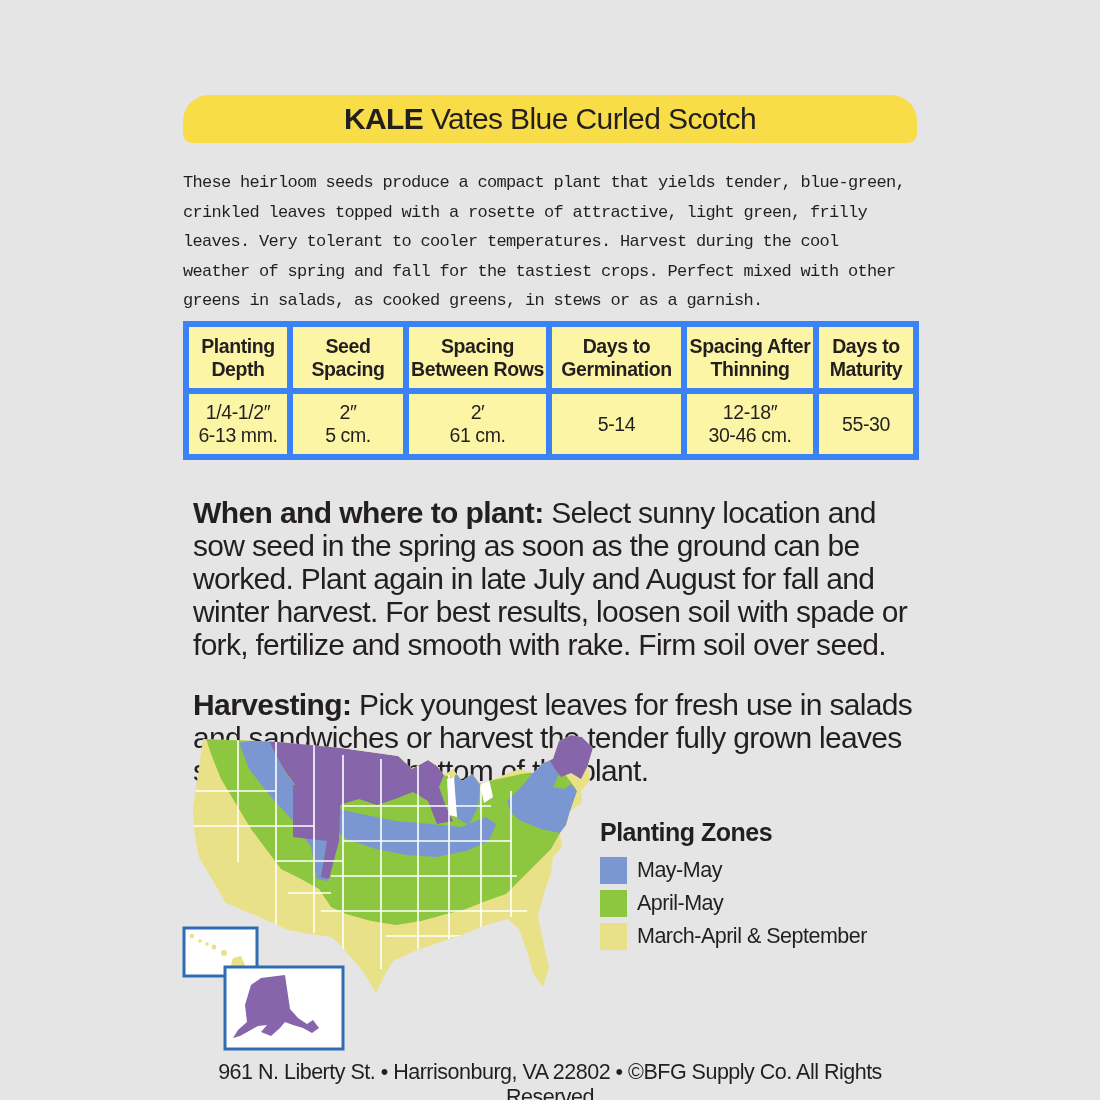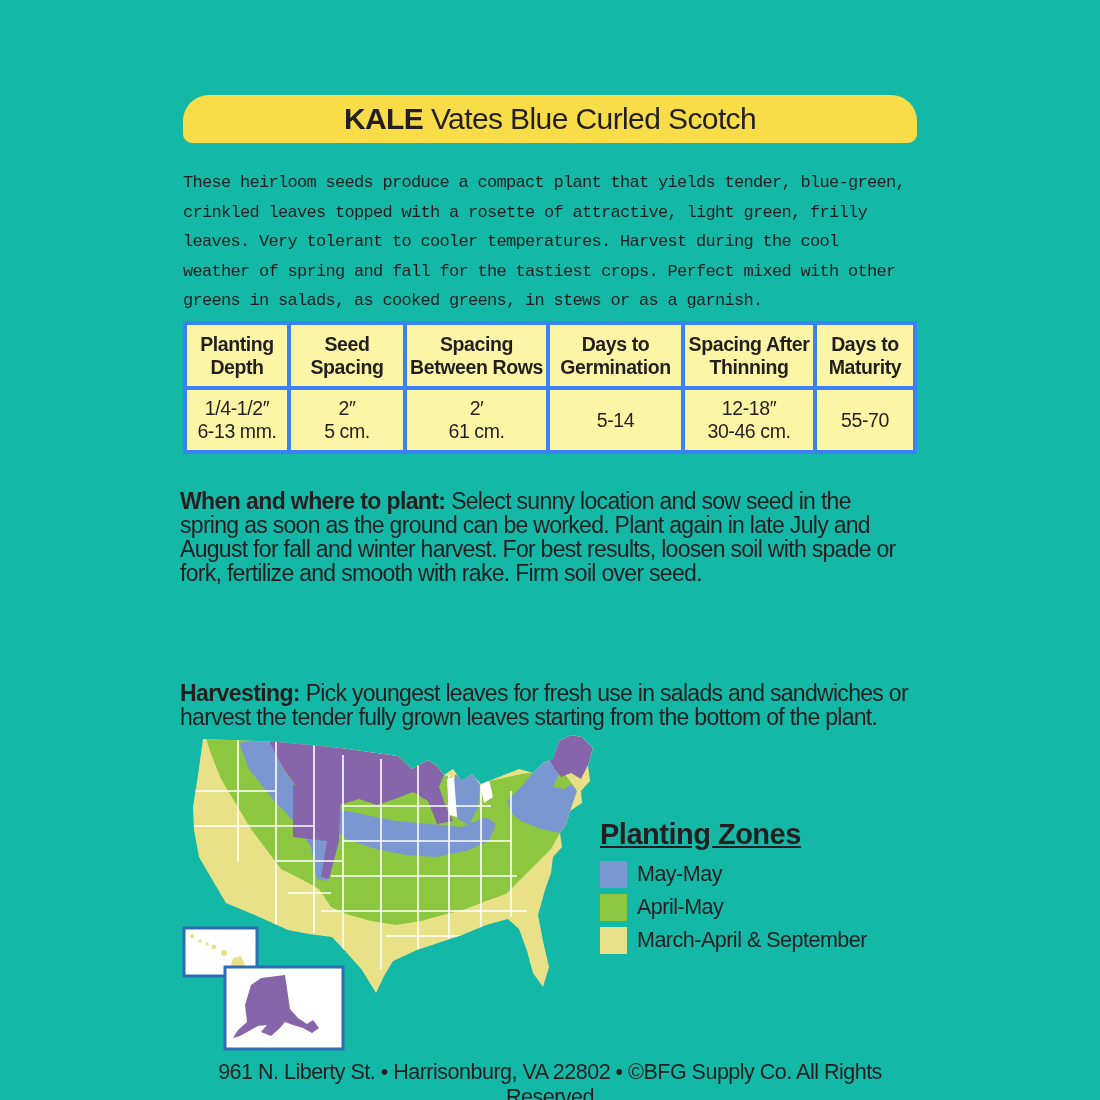--- a/index.html
+++ b/index.html
@@ -1,34 +1,34 @@
 <!DOCTYPE html>
 <html><head>
 <meta charset="utf-8">
 <style>
   html,body{margin:0;padding:0;background:#ffffff;}
-  .page{position:relative;width:1100px;height:1100px;background:#14b8a6;overflow:hidden;
+  .page{position:relative;width:1100px;height:1100px;background:#e5e5e5;overflow:hidden;
         font-family:"Liberation Sans","DejaVu Sans",sans-serif;color:#231f20;}
   .banner{position:absolute;left:183px;top:95px;width:734px;height:48px;
           border-radius:26px 26px 9px 9px;display:flex;align-items:center;justify-content:center;}
   .banner .title{font-size:30px;letter-spacing:-0.6px;white-space:nowrap;}
   .banner .crop{font-weight:bold;}
   .desc{position:absolute;left:183px;top:151px;width:726px;font-size:17px;line-height:29.5px;
         letter-spacing:-0.7px;font-family:Liberation Mono, monospace;}
   .ptable{position:absolute;left:183px;top:321px;border-collapse:collapse;table-layout:fixed;}
-  .ptable td,.ptable th{border:4px solid #3b82f6;text-align:center;vertical-align:middle;
+  .ptable td,.ptable th{border:6px solid #3b82f6;text-align:center;vertical-align:middle;
         white-space:pre-line;letter-spacing:-0.4px;padding:0 2px;}
   .ptable th{font-size:19.5px;font-weight:bold;height:61px;line-height:23px;}
   .ptable td{font-size:19.5px;height:60px;line-height:23px;}
-  .section{position:absolute;left:180px;width:728px;font-size:23px;line-height:24px;
+  .section{position:absolute;left:193px;width:728px;font-size:30px;line-height:33px;
         letter-spacing:-0.7px;}
   .section b{letter-spacing:-0.6px;}
   .mapwrap{position:absolute;left:181px;top:729px;width:442px;height:334px;}
   .legend{position:absolute;left:600px;top:818px;width:320px;}
-  .legend-title{font-size:29px;font-weight:bold;letter-spacing:-0.5px;margin-bottom:7px;text-decoration:underline;}
+  .legend-title{font-size:25px;font-weight:bold;letter-spacing:-0.5px;margin-bottom:7px;}
   .legend-row{display:flex;align-items:center;height:33px;}
   .legend-swatch{width:27px;height:27px;margin-right:10px;flex:0 0 27px;}
   .legend-label{font-size:21.5px;letter-spacing:-0.5px;}
   .footer{position:absolute;left:183px;top:1060px;width:734px;text-align:center;
         font-size:21.5px;letter-spacing:-0.5px;}
 </style>
 </head>
 <body>
 
 <div class="page">
@@ -66,21 +66,21 @@
     <tr>
       <td>1/4-1/2″
 6-13 mm.</td>
       <td>2″
 5 cm.</td>
       <td>2′
 61 cm.</td>
       <td>5-14</td>
       <td>12-18″
 30-46 cm.</td>
-      <td>55-70</td>
+      <td>55-30</td>
     </tr>
   </tbody>
     </table>
 
   <p class="section" style="top:466px"><b>When and where to plant:</b><span> Select sunny location and sow seed in the spring as soon as the ground can be worked. Plant again in late July and August for fall and winter harvest. For best results, loosen soil with spade or fork, fertilize and smooth with rake. Firm soil over seed.</span></p>
 
 
   <p class="section" style="top:658px"><b>Harvesting:</b><span> Pick youngest leaves for fresh use in salads and sandwiches or harvest the tender fully grown leaves starting from the bottom of the plant.</span></p>
 
   <div class="mapwrap">

